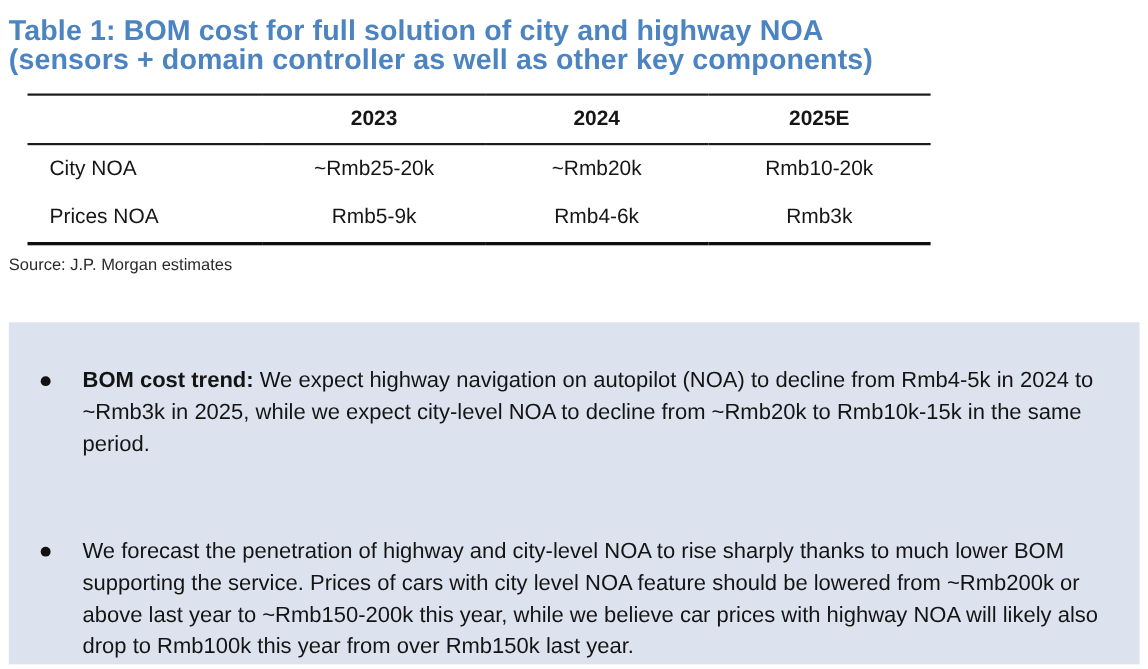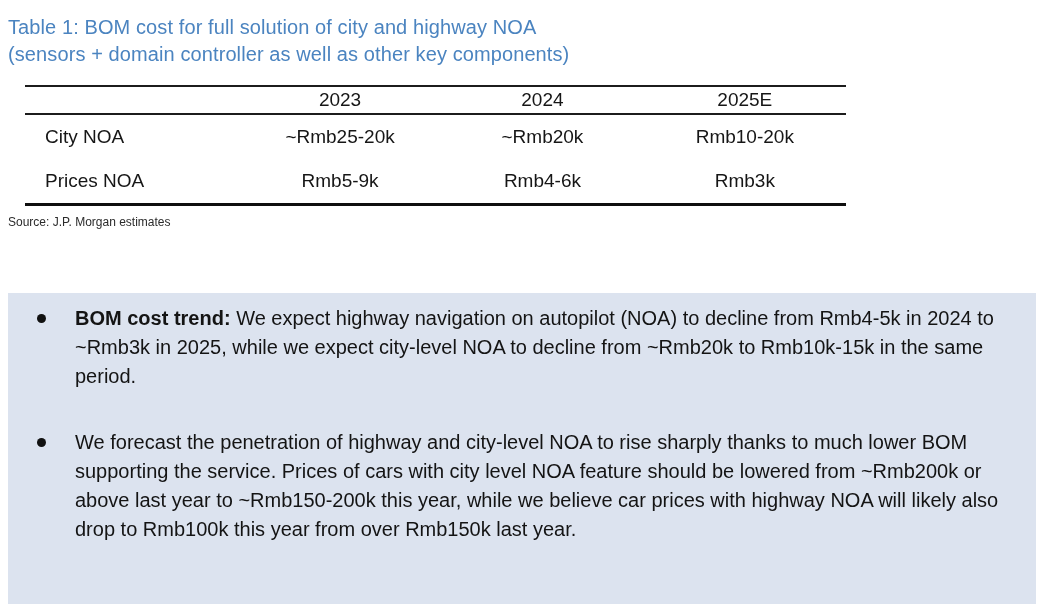--- a/index.html
+++ b/index.html
@@ -10,76 +10,77 @@
     font-family: "Liberation Sans", "DejaVu Sans", sans-serif;
     color: #1a1a1a;
     position: relative;
     overflow: hidden;
   }
   .page { padding: 14px 8px 0 8px; }
 
   
   .exhibit-title {
     color: #4b84c0;
-    font-weight: normal;
-    font-size: 20px;
+    font-weight: bold;
+    font-size: 26px;
     line-height: 27px;
     letter-spacing: 0.1px;
   }
 
   
   .table-wrap { margin: 17px 0 0 17px; width: 821px; }
   table.bom {
     width: 100%;
     border-collapse: collapse;
     font-size: 19px;
     color: #161616;
     border-top: 2px solid #1c1c1c;
     border-bottom: 3px solid #0f0f0f;
   }
   table.bom thead tr { border-bottom: 2px solid #1c1c1c; }
   table.bom th {
-    font-weight: normal;
+    font-weight: bold;
     text-align: center;
-    height: 28px;
+    height: 45px;
     vertical-align: middle;
   }
   table.bom td {
     text-align: center;
     height: 45px;
     vertical-align: middle;
   }
   table.bom th.col-label, table.bom td.row-label {
     text-align: left;
     padding-left: 20px;
     width: 26%;
   }
   table.bom th.col-data, table.bom td.col-data { width: 24.6%; }
 
   .source-note {
     margin-top: 9px;
-    font-size: 12px;
+    font-size: 15px;
     color: #2b2b2b;
   }
 
   
   .highlight-panel {
     position: absolute;
     left: 8px;
     top: 293px;
     width: 1028px;
     height: 311px;
     background: #dce3ef;
     padding: 11px 28px 0 0;
   }
   .bullet {
     display: flex;
     align-items: flex-start;
+    margin-top: 28px;
   }
-  .bullet + .bullet { margin-top: 37px; justify-content: center; }
+  .bullet + .bullet { margin-top: 68px; justify-content: center; }
   .bullet-marker {
     flex: 0 0 67px;
     display: flex;
     justify-content: center;
     padding-top: 10px;
   }
   .dot {
     width: 9px;
     height: 9px;
     border-radius: 50%;

